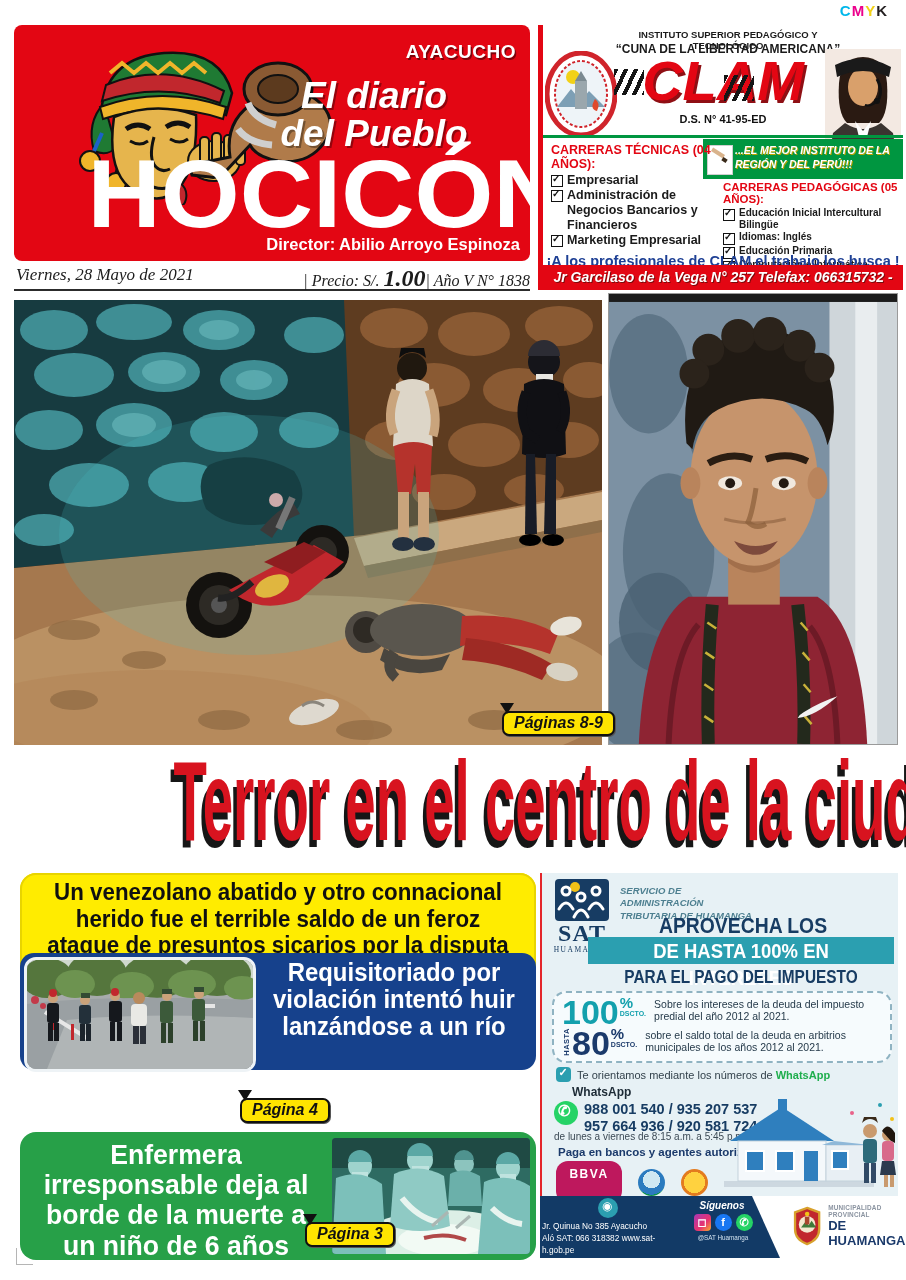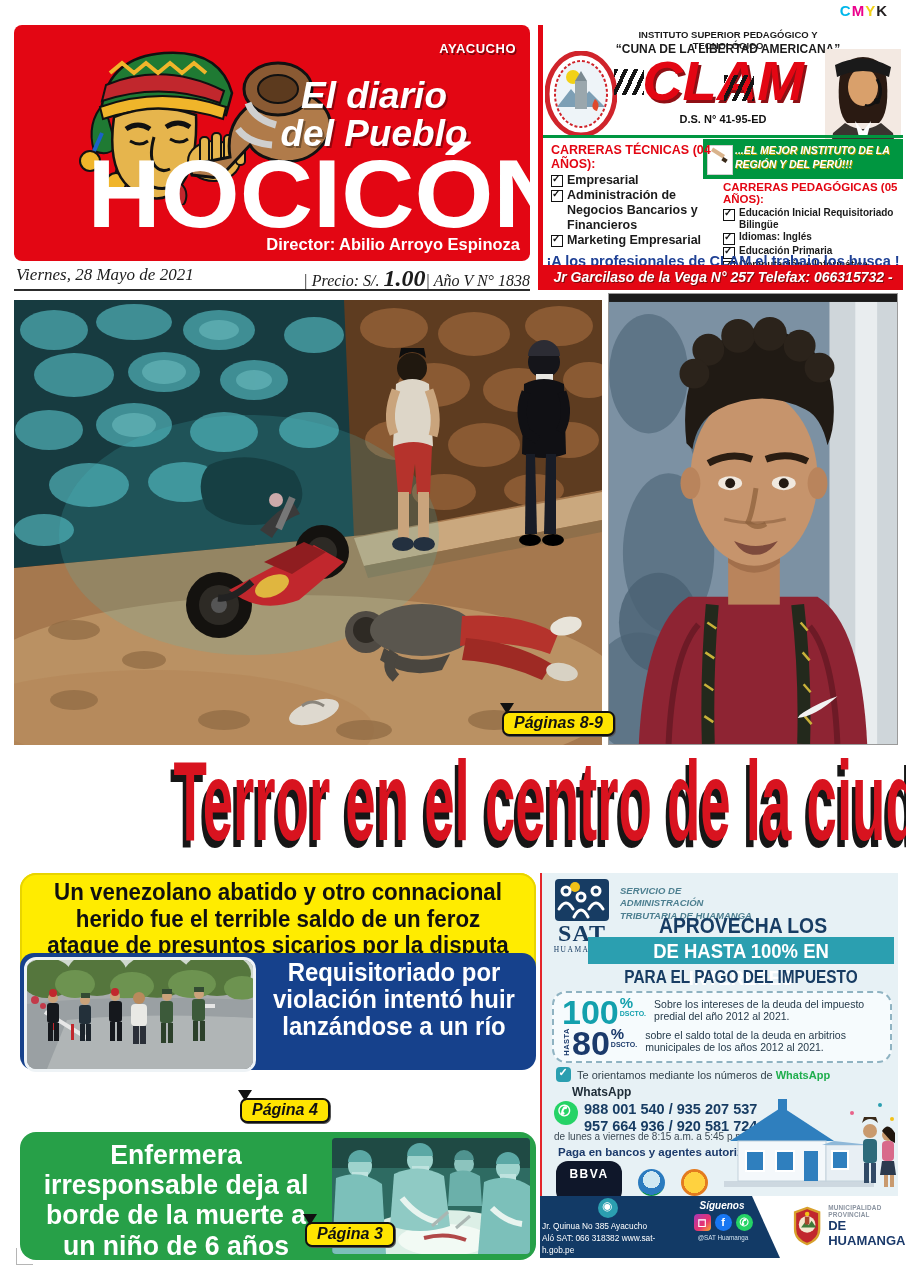--- a/index.html
+++ b/index.html
@@ -12,21 +12,21 @@
   .cmyk{top:2px;right:18px;font-weight:800;font-size:15px;letter-spacing:1px;}
   .cmyk span{display:inline-block;}
   .c-c{color:#00b7eb}.c-m{color:#ec008c}.c-y{color:#f2d117}.c-k{color:#231f20}
   .cropmark{width:16px;height:16px;border-color:#b5b5b5;}
   .cm-br{right:44px;top:1238px;border-right:1px solid #b5b5b5;border-bottom:1px solid #b5b5b5;}
   .cm-bl{left:16px;top:1248px;border-left:1px solid #b5b5b5;border-bottom:1px solid #b5b5b5;}
   .cm-tr{right:26px;top:28px;border-right:1px solid #b5b5b5;border-top:1px solid #b5b5b5;}
 
   
   .masthead{left:14px;top:25px;width:516px;height:236px;background:#e30613;border-radius:8px;}
-  .region{top:16px;right:14px;color:#fff;font-weight:800;font-size:13px;letter-spacing:.5px;
+  .region{top:16px;right:14px;color:#fff;font-weight:800;font-size:19px;letter-spacing:.5px;
           text-shadow:1.5px 1.5px 0 rgba(0,0,0,.45);}
   .tagline{left:205px;top:52px;width:310px;text-align:center;color:#fff;font-weight:800;
            font-style:italic;font-size:37px;line-height:1.02;text-shadow:2px 2px 0 rgba(0,0,0,.35);}
   .mast-title{left:0;top:120px;width:100%;text-align:right;color:#fff;font-weight:700;
               font-size:86px;line-height:1;}
   .mast-title .cond{transform:scale(1.18,1.12);}
   .director{right:10px;top:210px;color:#fff;font-weight:700;font-size:16.5px;}
 
   
   .datebar{left:14px;top:262px;width:516px;height:27px;border-bottom:2.5px solid #2c2c2c;
@@ -131,21 +131,21 @@
   .orient .box::after{content:"✓";position:absolute;left:2.5px;top:-1px;color:#fff;font-size:11px;font-weight:800;}
   .wa-green{color:#1fae4d;font-weight:800;}
   .wa-label{left:30px;top:212px;font-weight:800;font-size:12px;color:#1d2b36;}
   .phones{left:12px;top:228px;display:flex;gap:6px;align-items:flex-start;}
   .wa-icon{width:24px;height:24px;border-radius:50%;background:#25d366;position:relative;flex:0 0 auto;}
   .wa-icon::after{content:"✆";position:absolute;left:4px;top:1px;color:#fff;font-size:15px;font-weight:800;}
   .phone-lines{color:#173c63;font-weight:800;font-size:14.5px;line-height:1.2;}
   .hours{left:12px;top:258px;font-size:10px;color:#3c4a55;}
   .pay{left:16px;top:273px;font-weight:800;font-size:11.5px;color:#1b3a6b;}
   .banks{left:14px;top:288px;display:flex;gap:16px;align-items:center;}
-  .bbva{width:66px;height:42px;background:#0f172a;border-radius:12px;color:#fff;font-weight:700;
+  .bbva{width:66px;height:42px;background:#be185d;border-radius:12px;color:#fff;font-weight:700;
         font-size:12px;letter-spacing:1.5px;text-align:center;line-height:26px;}
   .bank-circle{width:27px;height:27px;border-radius:50%;}
   .bc1{background:radial-gradient(circle at 50% 40%,#cfe8f2 0 40%,#2b7bbf 41% 70%,#0a9348 71%);}
   .bc2{background:radial-gradient(circle at 50% 50%,#ffd23f 0 55%,#e37b1e 56%);}
   .house{right:2px;top:220px;width:176px;height:100px;}
 
   
   .satfoot{left:540px;top:1196px;width:358px;height:62px;background:#fff;}
   .satfoot .navy{position:absolute;left:0;top:0;width:240px;height:62px;background:#123a66;
                  clip-path:polygon(0 0,212px 0,240px 62px,0 62px);}
@@ -290,21 +290,21 @@
       <div class="car-item">
           <span class="chk"></span>
           <span>Marketing Empresarial</span>
         </div>
     </div>
 
     <div class="abs col-ped">
       <div class="car-title small">CARRERAS PEDAGÓGICAS (05 AÑOS):</div>
       <div class="car-item">
           <span class="chk"></span>
-          <span>Educación Inicial Requisitoriado Bilingüe</span>
+          <span>Educación Inicial Intercultural Bilingüe</span>
         </div>
       <div class="car-item">
           <span class="chk"></span>
           <span>Idiomas: Inglés</span>
         </div>
       <div class="car-item">
           <span class="chk"></span>
           <span>Educación Primaria</span>
         </div>
       <div class="car-item">

